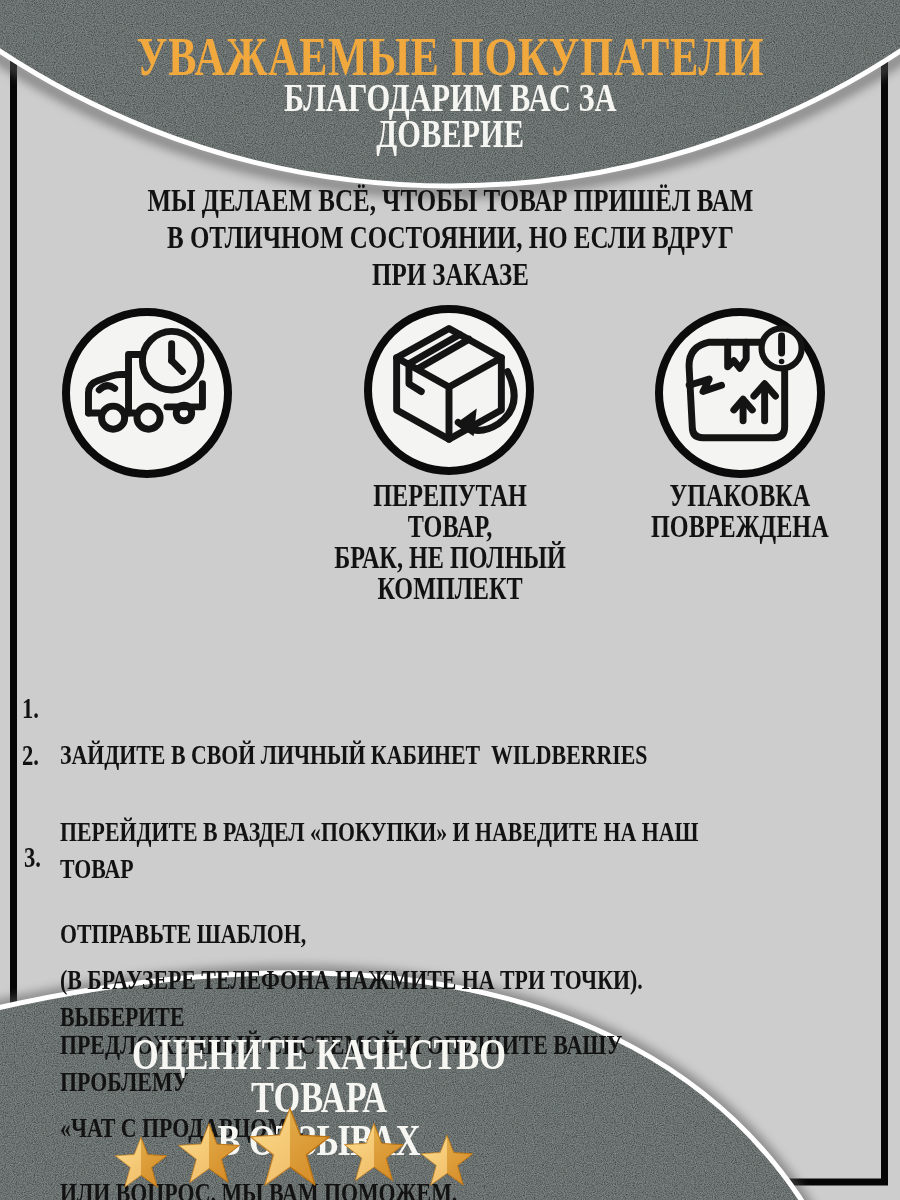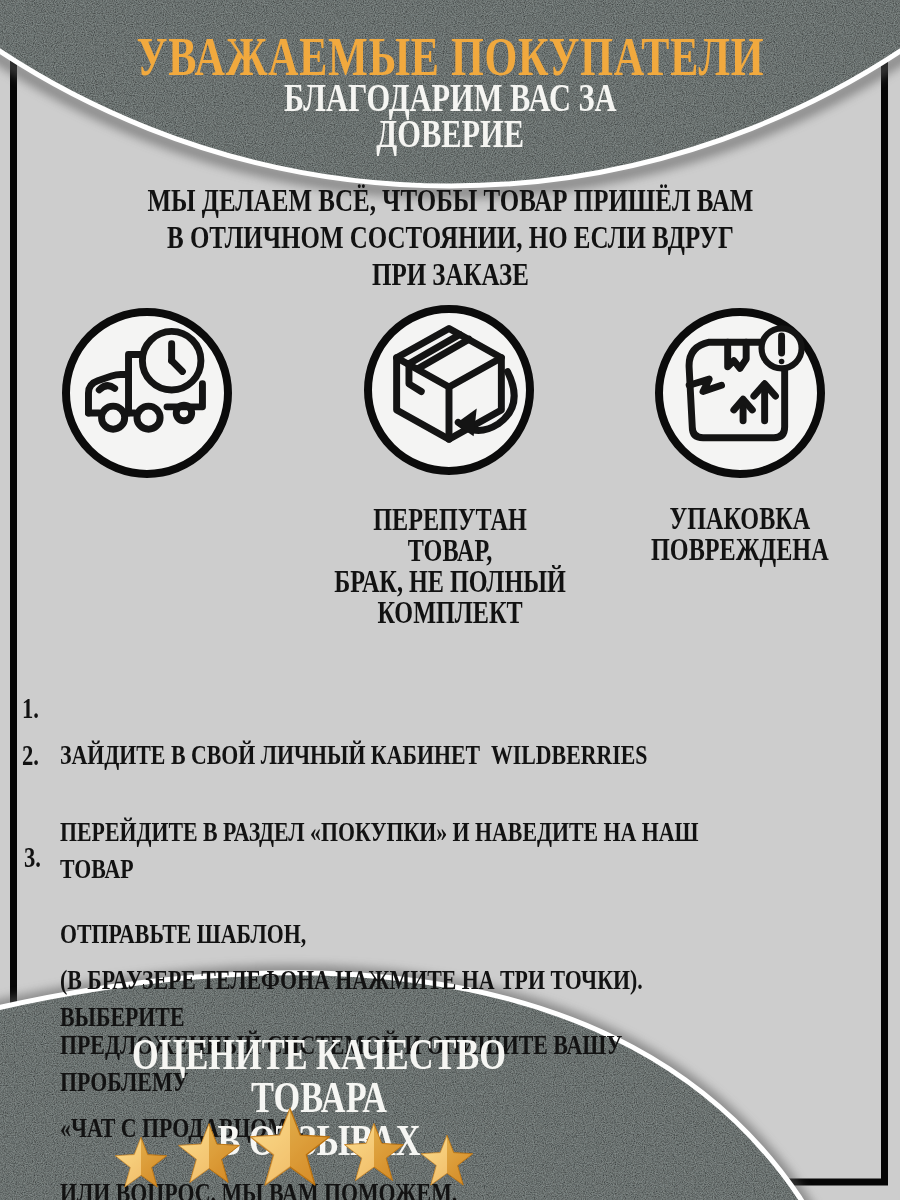--- a/index.html
+++ b/index.html
@@ -132,28 +132,28 @@
           <path d="M46 61 L52 54 L58 61"></path>
         <path d="M66 68 V46"></path>
           <path d="M59 52 L66 44 L73 52"></path>
         <circle cx="77" cy="21" r="13" fill="#F4F4F3" stroke-width="4"></circle>
         <path d="M77 13 V24"></path>
         <circle cx="77" cy="29.5" r="1.8" fill="#141414" stroke="none"></circle>
       </g>
     </svg>
   </div>
 
-  <div class="abs layer" style="left:300px;top:504px;width:300px;text-align:center">
+  <div class="abs layer" style="left:300px;top:480px;width:300px;text-align:center">
     <span class="cond iconlabel">
       <div>ПЕРЕПУТАН ТОВАР,</div>
       <div>БРАК, НЕ ПОЛНЫЙ</div>
       <div>КОМПЛЕКТ</div>
     </span>
   </div>
-  <div class="abs layer" style="left:610px;top:503px;width:260px;text-align:center">
+  <div class="abs layer" style="left:610px;top:480px;width:260px;text-align:center">
     <span class="cond iconlabel">
       <div>УПАКОВКА</div>
       <div>ПОВРЕЖДЕНА</div>
     </span>
   </div>
 
 
   <div class="abs layer" style="left:22px;top:692px">
     <span class="cond-left stepnum">1.</span>
   </div>

